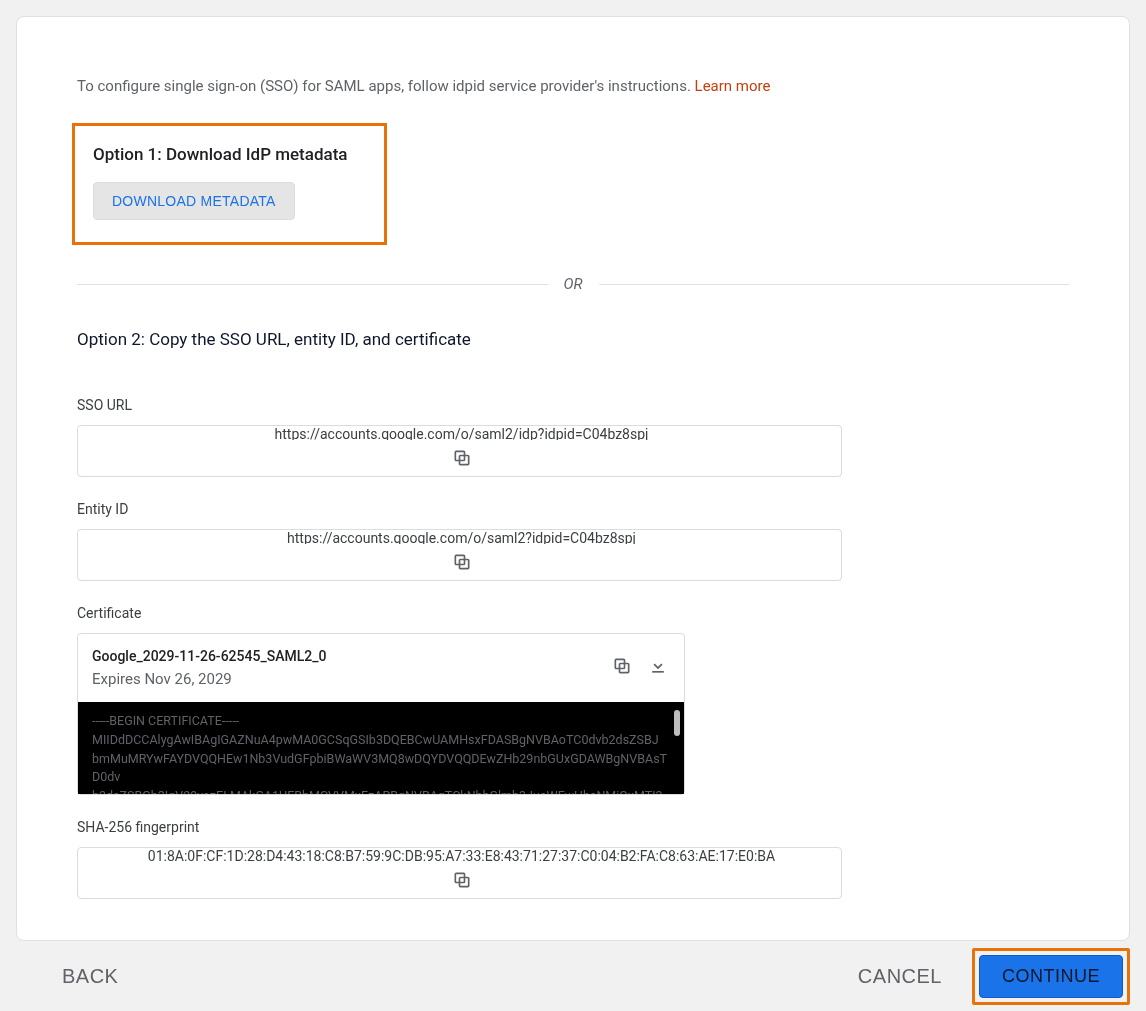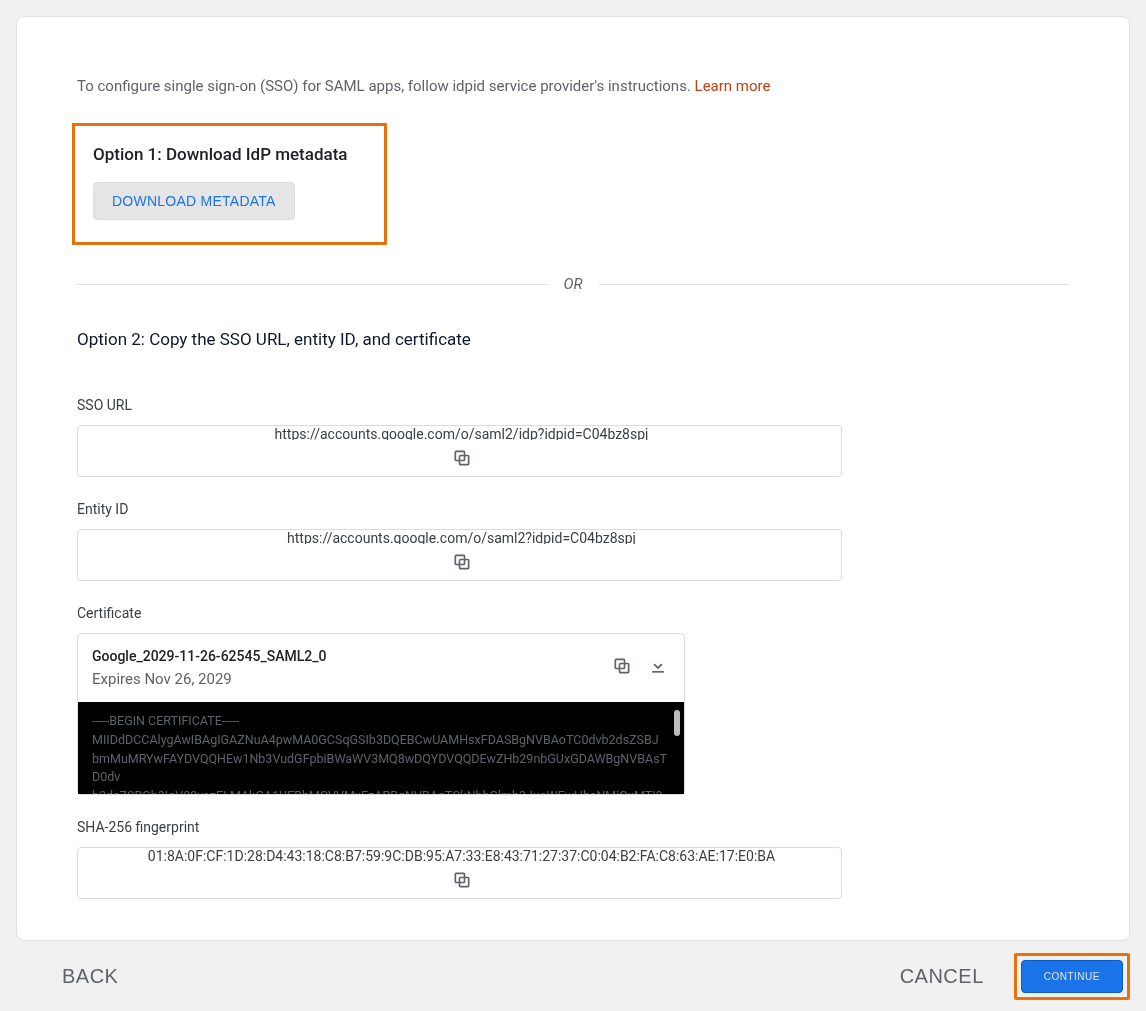--- a/index.html
+++ b/index.html
@@ -156,22 +156,22 @@
       border-radius: 4px;
     }
     .continue-wrap {
       border: 3px solid #e8710a;
       padding: 4px;
       margin-left: 12px;
       border-radius: 2px;
     }
     .continue-btn {
       background: #1a73e8;
-      color: #e5e5e5;
-      font-size: 10px;
+      color: #0f172a;
+      font-size: 18px;
       font-weight: 500;
       letter-spacing: 0.5px;
       padding: 10px 22px;
       border: 1px solid #0d5bc7;
       border-radius: 4px;
       cursor: pointer;
     }
     svg { width: 20px; height: 20px; }
   </style>
 </head>

